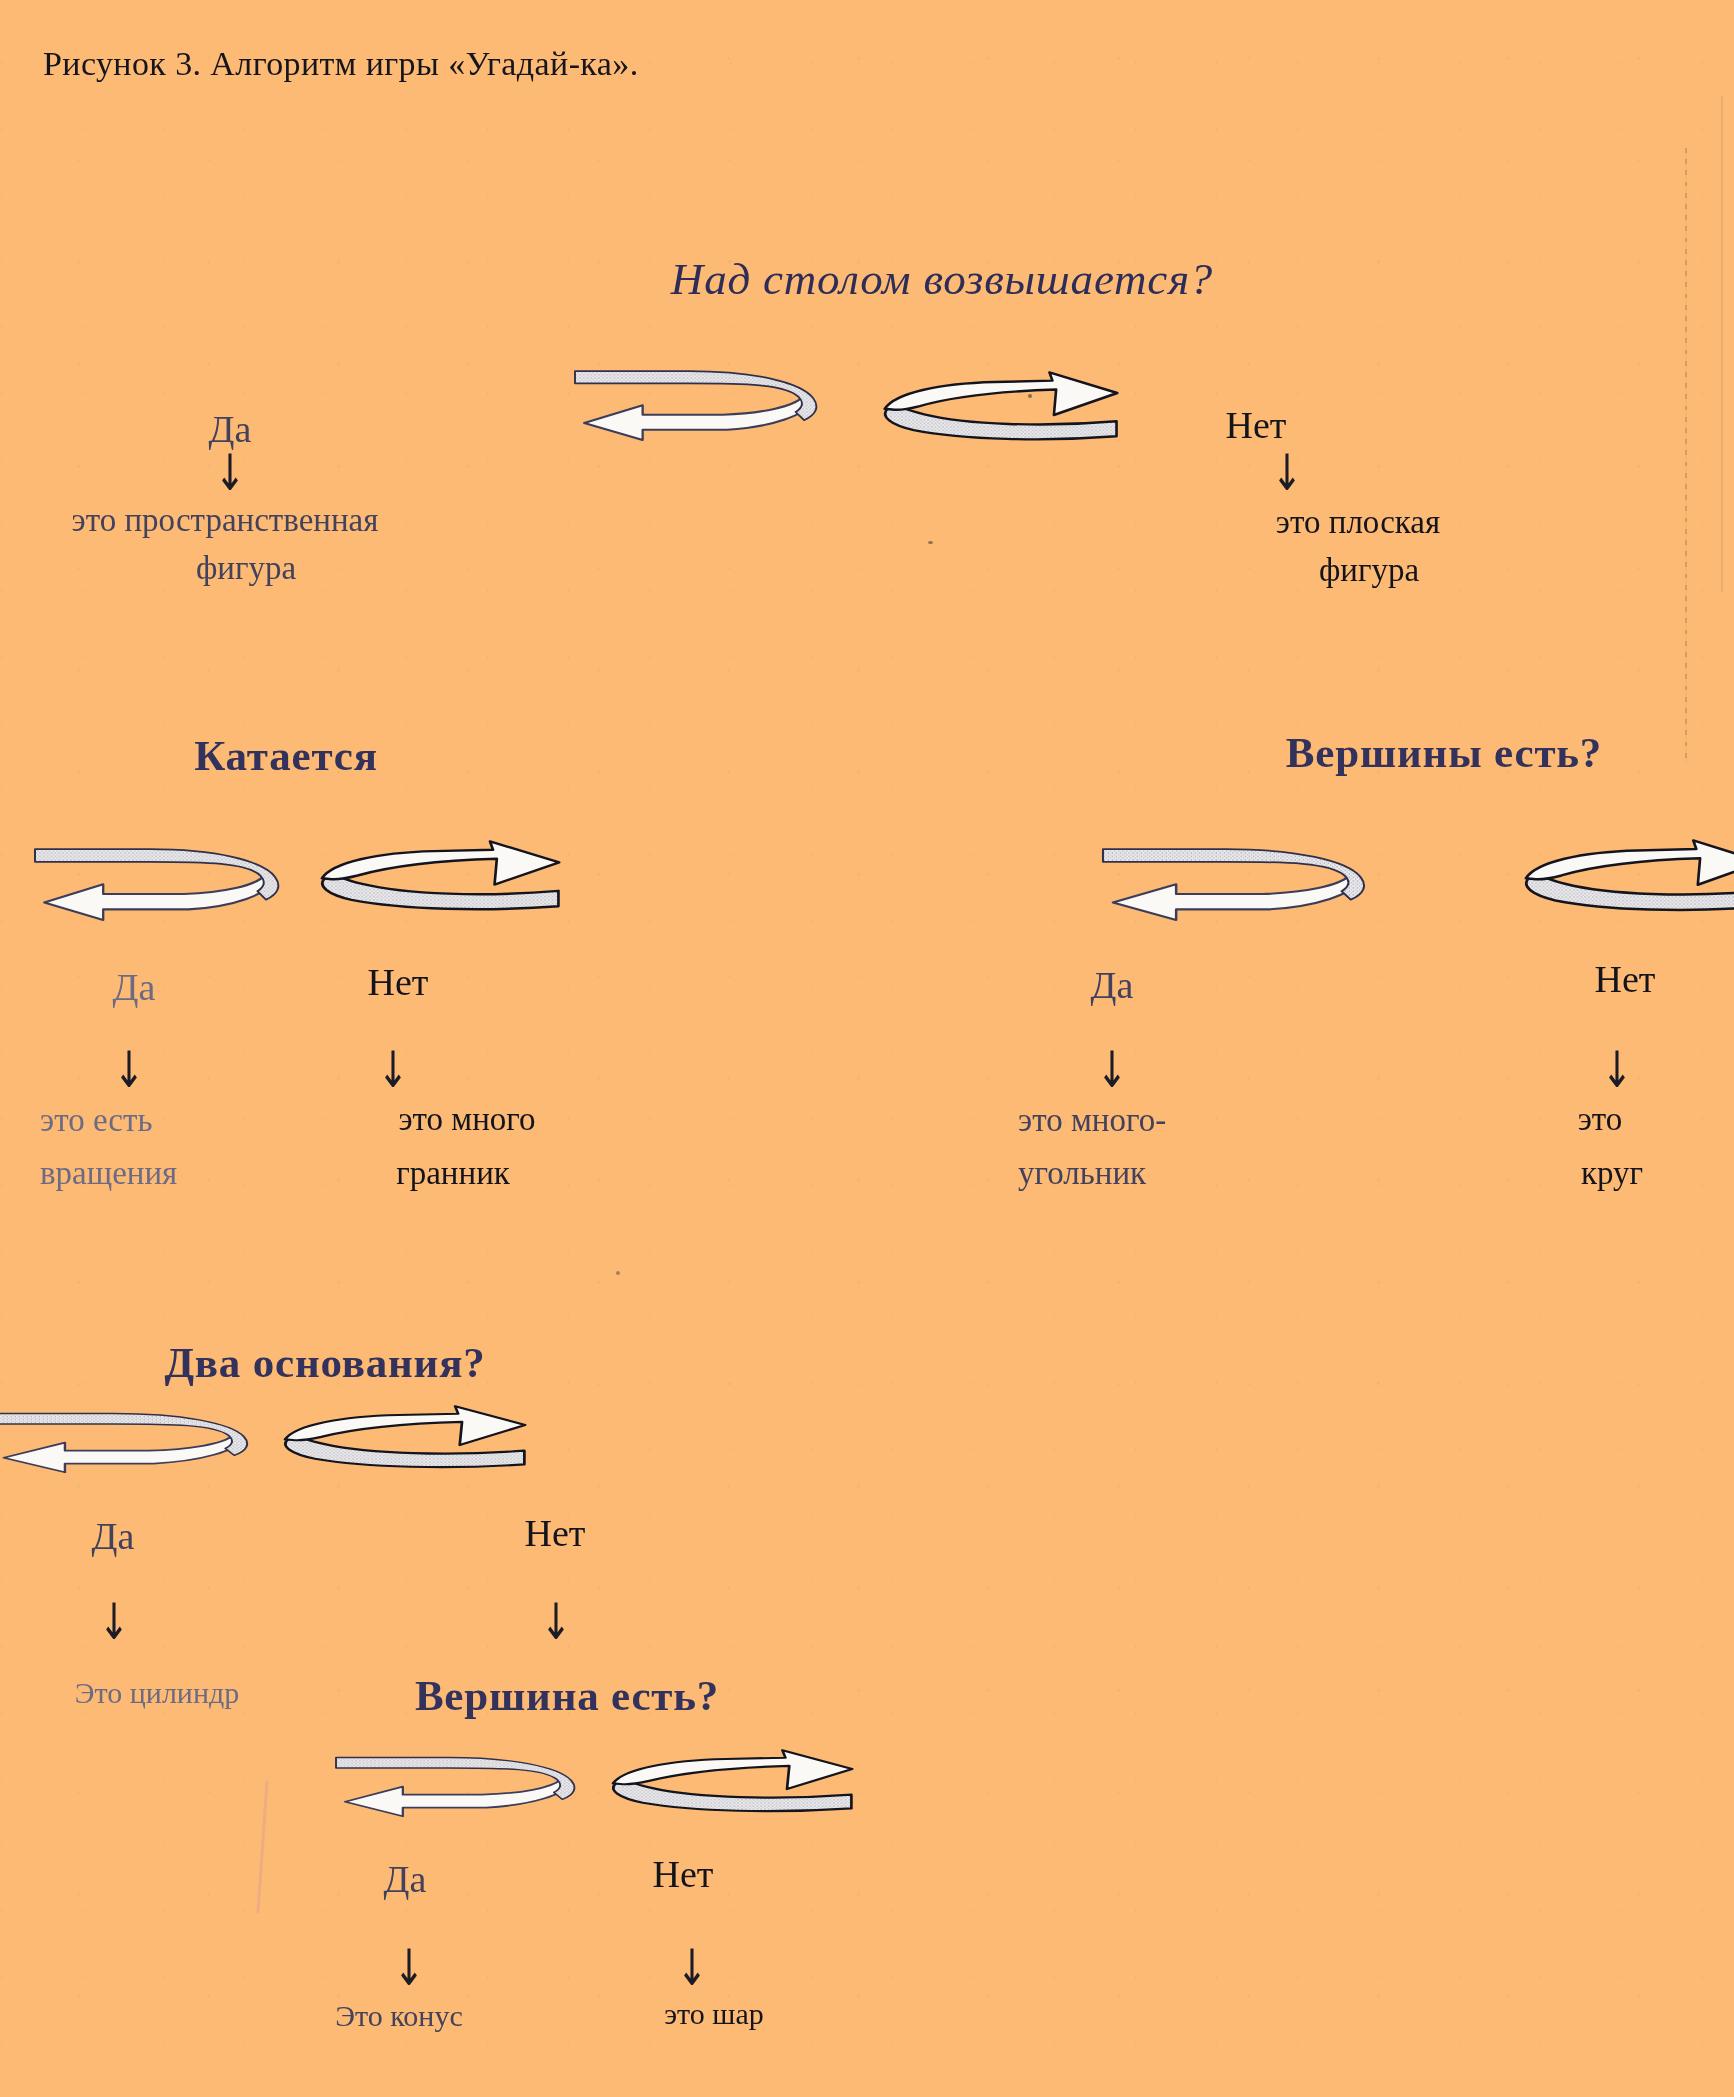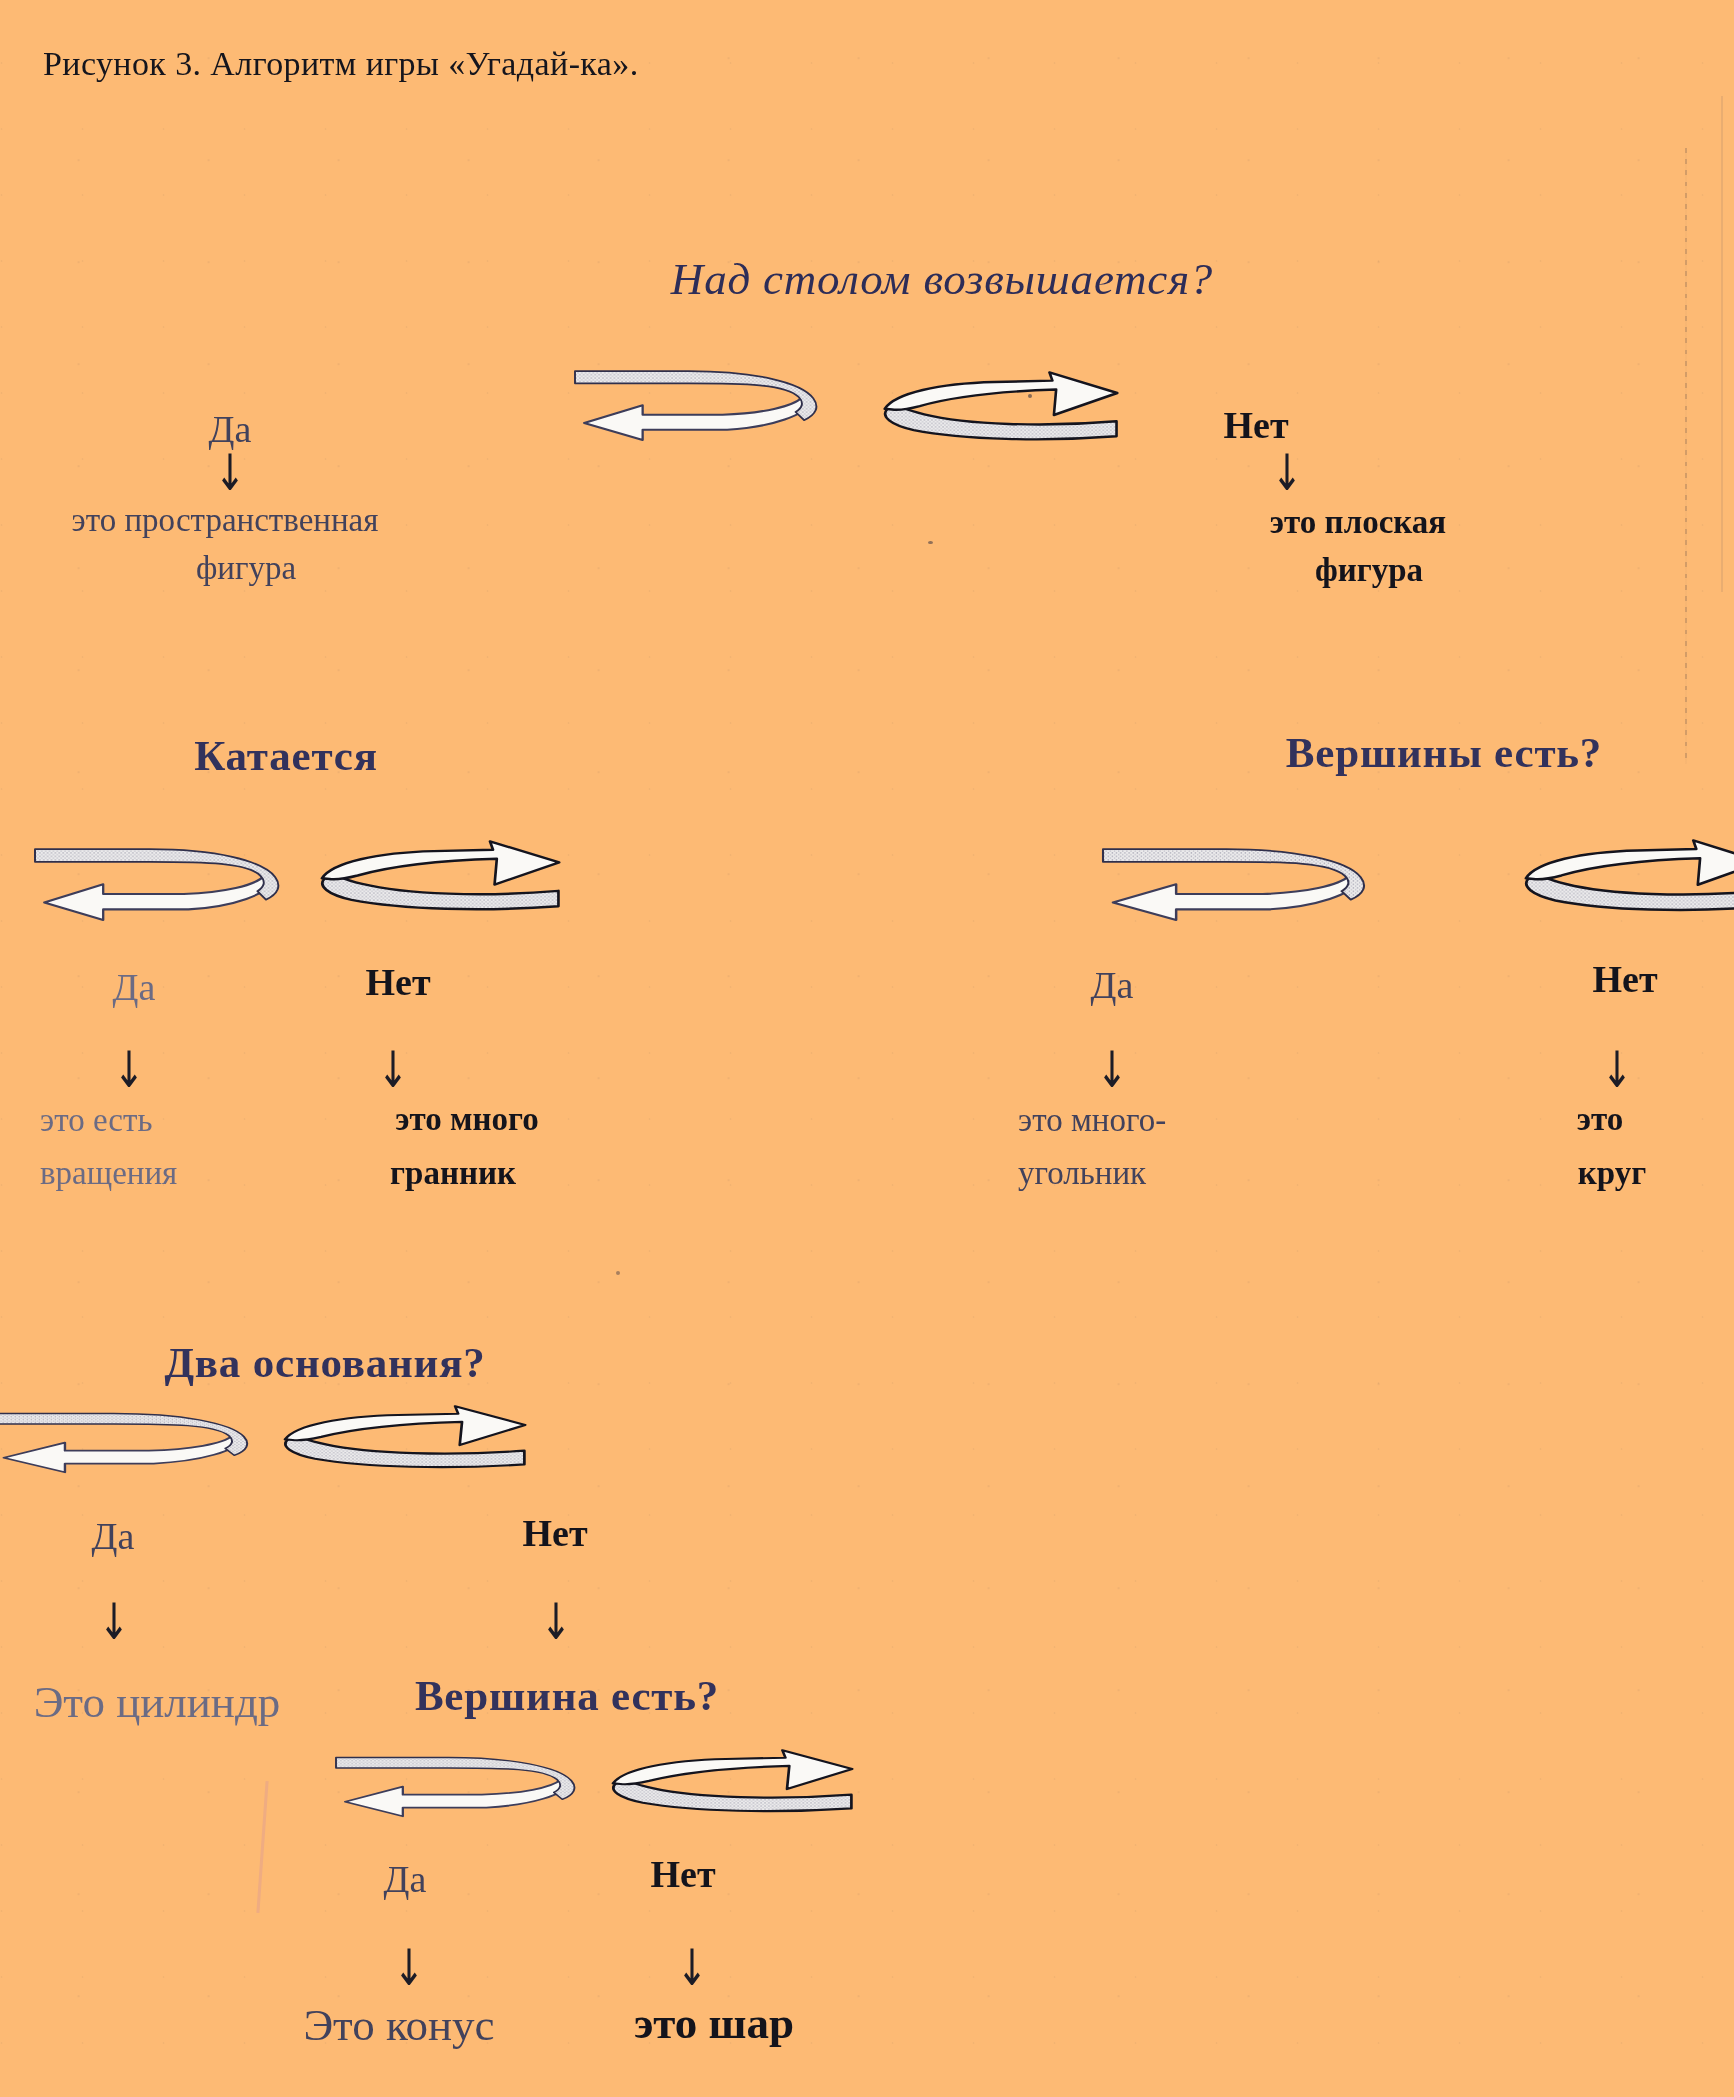--- a/index.html
+++ b/index.html
@@ -19,22 +19,22 @@
     background-size:130px 102px, 81px 66px;
     background-position:13.6px 7.2px, 42px 30px;
   }
   .abs{position:absolute;white-space:nowrap;}
   .cx{transform:translateX(-50%);}
   .caption{font-size:34px;color:#15151d;letter-spacing:0.4px;}
   .q-top{font-size:45px;font-weight:normal;font-style:italic;color:#2d2d58;letter-spacing:0.8px;}
   .question{font-size:43px;font-weight:bold;color:#32325c;letter-spacing:0.8px;}
   .lbl{font-size:38px;}
   .res{font-size:33px;line-height:1;}
-  .res-lg{font-size:45px;}
-  .dark{color:#14141c;font-weight:bold;}
+  .res-lg{font-size:30px;}
+  .dark{color:#14141c;font-weight:normal;}
   .med{color:#42425c;}
   .faded{color:#6b6b84;}
   .down{
     font-family:"DejaVu Sans","Liberation Sans",sans-serif;
     font-size:37px;color:#1c1c26;line-height:1;
     transform:translateX(-50%) scaleY(1.35);
     transform-origin:50% 0;
   }
   .arrow-svg{position:absolute;overflow:visible;}
   .artifact{position:absolute;pointer-events:none;}

